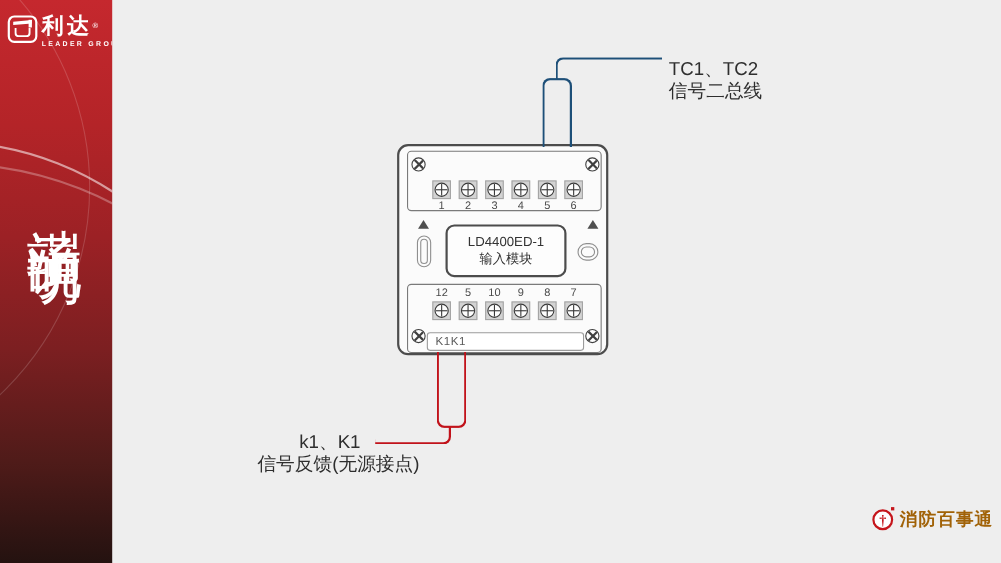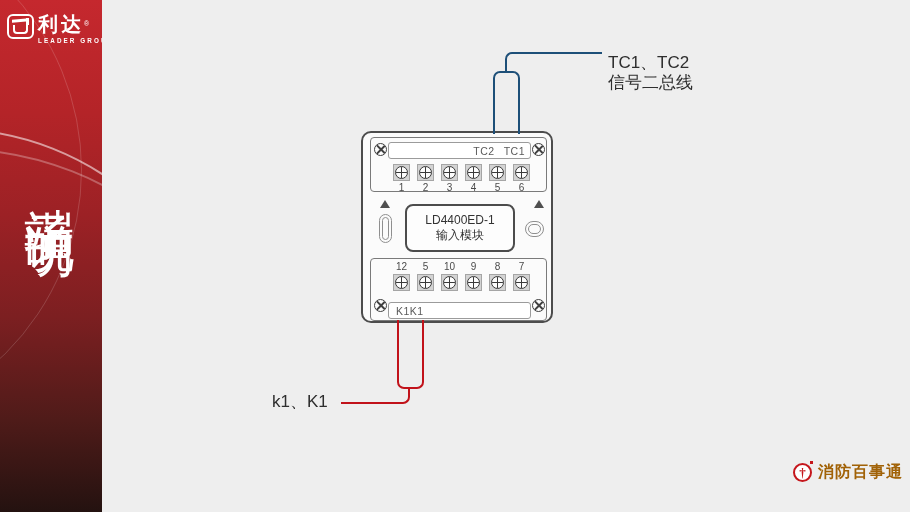--- a/index.html
+++ b/index.html
@@ -117,24 +117,20 @@
     </div>
 
     <div class="side-title">端子说明</div>
   </aside>
 
   <div class="module">
 
     <div class="tblock top">
       <div class="xscrew" style="left:3px; top:5px;"></div>
       <div class="xscrew" style="left:161px; top:5px;"></div>
-      <div class="strip top">
-        <span>TC2</span>
-        <span>TC1</span>
-      </div>
       <div class="trow" style="top:26px;">
         <span class="tcell">
             <span class="screw"></span>
           </span>
         <span class="tcell">
             <span class="screw"></span>
           </span>
         <span class="tcell">
             <span class="screw"></span>
           </span>
@@ -209,20 +205,21 @@
   <div class="wire-bus-loop"></div>
   <div class="wire-bus-stub"></div>
   <div class="wire-fb-loop"></div>
   <div class="wire-fb-stub"></div>
 
   <div class="ann ann-top">
     <div>TC1、TC2</div>
     <div>信号二总线</div>
   </div>
   <div class="ann ann-b1">k1、K1</div>
+  <div class="ann ann-b2">信号反馈(无源接点)</div>
 
   <div class="footer">
     <span class="fb-icon">
       <span class="fb-glyph">†</span>
     </span>
     <span class="fb-text">消防百事通</span>
   </div>
   <div class="fb-reg"></div>
 
 </div>

